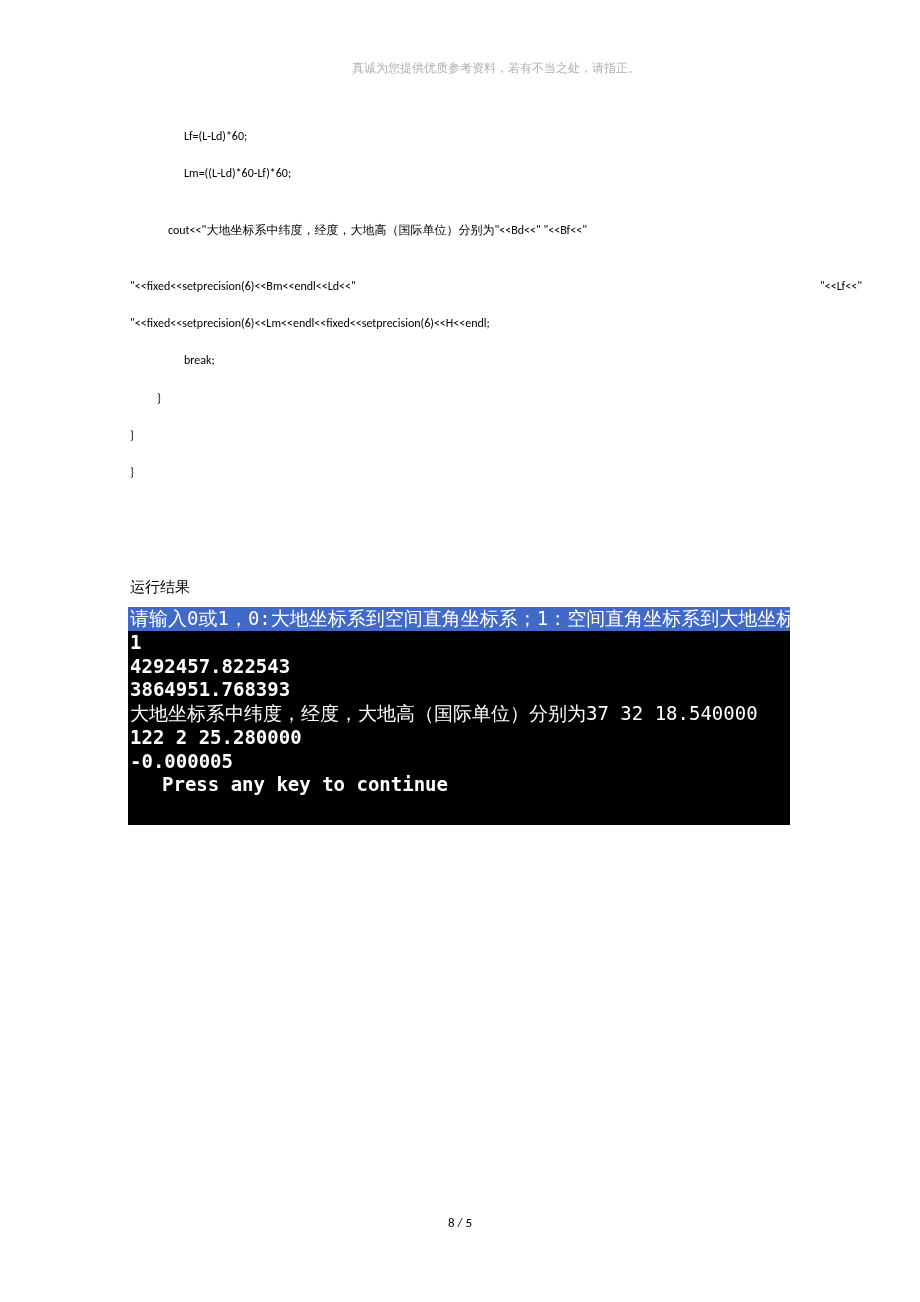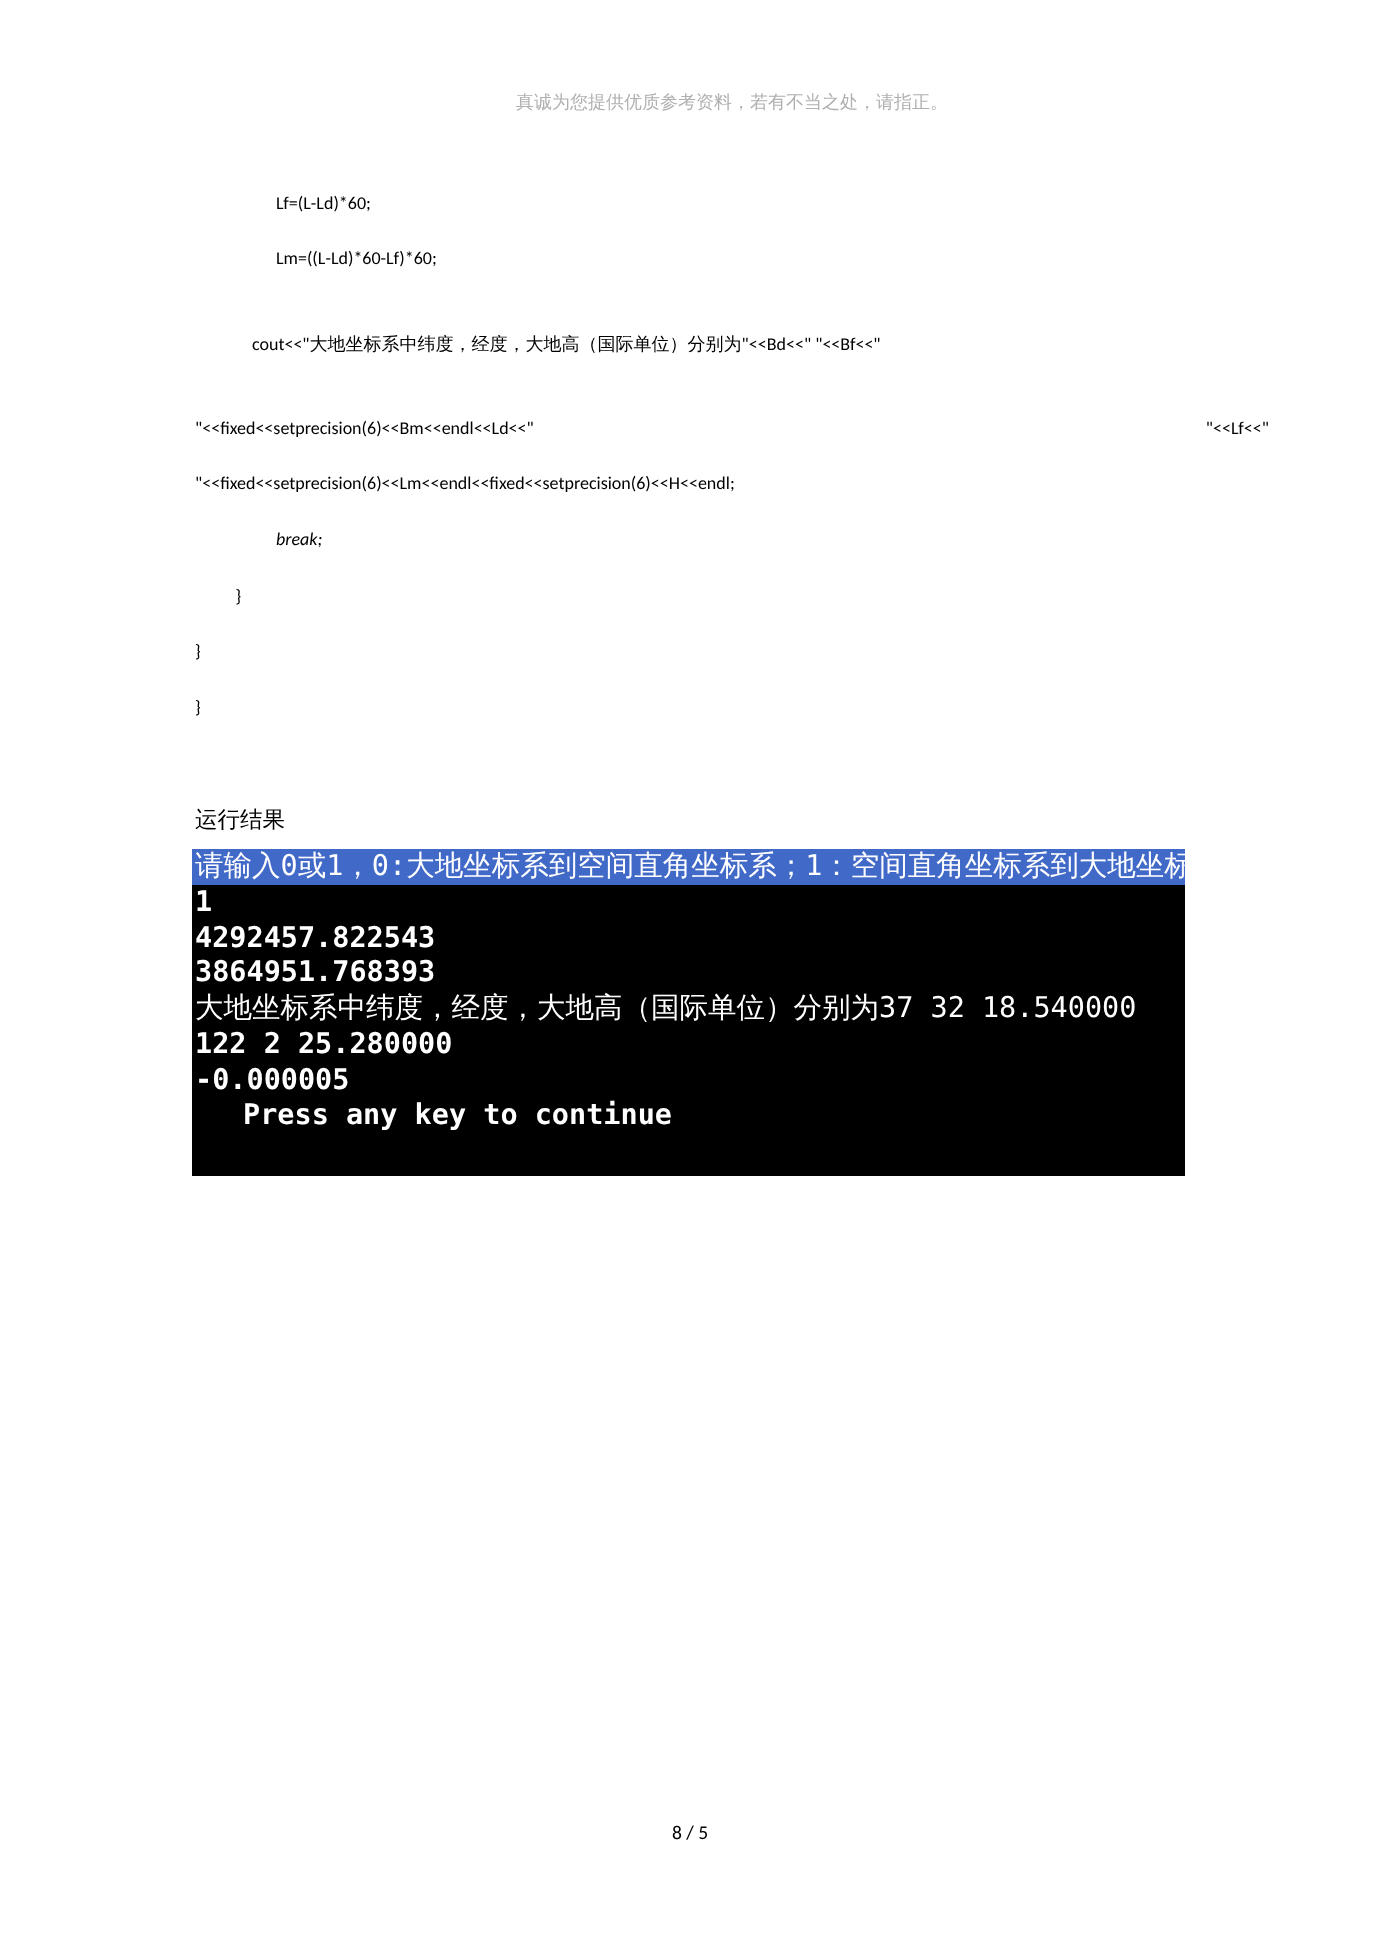--- a/index.html
+++ b/index.html
@@ -4,21 +4,21 @@
 <style>
   * { margin: 0; padding: 0; box-sizing: border-box; }
   body {
     width: 920px;
     height: 1302px;
     background: #ffffff;
     font-family: "Calibri", "Microsoft YaHei", "SimSun", sans-serif;
     position: relative;
   }
   .page {
-    padding: 60px 74px 0 130px;
+    padding: 60px 58px 0 130px;
   }
   .header {
     text-align: center;
     font-size: 12px;
     color: #b0b0b0;
     font-family: "SimSun", serif;
     margin-bottom: 50px;
   }
   .code-block {
     font-size: 12px;
@@ -29,21 +29,21 @@
     margin-bottom: 18px;
     white-space: pre-wrap;
   }
   .indent1 { padding-left: 54px; }
   .indent2 { padding-left: 27px; }
   .indent0 { padding-left: 0; }
   .section-title {
     font-family: Liberation Serif, serif;
     font-size: 15px;
     color: #000;
-    margin-top: 55px;
+    margin-top: 96px;
     margin-bottom: 10px;
   }
   .console {
     background: #000000;
     color: #ffffff;
     font-family: "SimSun", "NSimSun", monospace;
     font-size: 19px;
     line-height: 1.25;
     padding: 0;
     margin: 0 -2px;
@@ -82,21 +82,21 @@
     <div class="code-line indent1">Lf=(L-Ld)*60;</div>
     <div class="code-line indent1">Lm=((L-Ld)*60-Lf)*60;</div>
     <div class="code-line">
       <span>        cout&lt;&lt;"大地坐标系中纬度，经度，大地高（国际单位）分别为"&lt;&lt;Bd&lt;&lt;" "&lt;&lt;Bf&lt;&lt;"</span>
     </div>
     <div class="code-line" style="display:flex;justify-content:space-between;">
       <span>"&lt;&lt;fixed&lt;&lt;setprecision(6)&lt;&lt;Bm&lt;&lt;endl&lt;&lt;Ld&lt;&lt;"</span>
       <span>"&lt;&lt;Lf&lt;&lt;"</span>
     </div>
     <div class="code-line">"&lt;&lt;fixed&lt;&lt;setprecision(6)&lt;&lt;Lm&lt;&lt;endl&lt;&lt;fixed&lt;&lt;setprecision(6)&lt;&lt;H&lt;&lt;endl;</div>
-    <div class="code-line indent1" style="margin-top:18px;font-style:italic;">break;</div>
+    <div class="code-line indent1" style="margin-top:18px;">break;</div>
     <div class="code-line indent2" style="margin-top:18px;">}</div>
     <div class="code-line indent0" style="margin-top:18px;">}</div>
     <div class="code-line indent0" style="margin-top:18px;">}</div>
   </div>
 
   <div class="section-title">运行结果</div>
 
   <div class="console">
     <div class="console-line highlight">请输入0或1，0:大地坐标系到空间直角坐标系；1：空间直角坐标系到大地坐标系</div>
     <div class="console-line bold">1</div>

